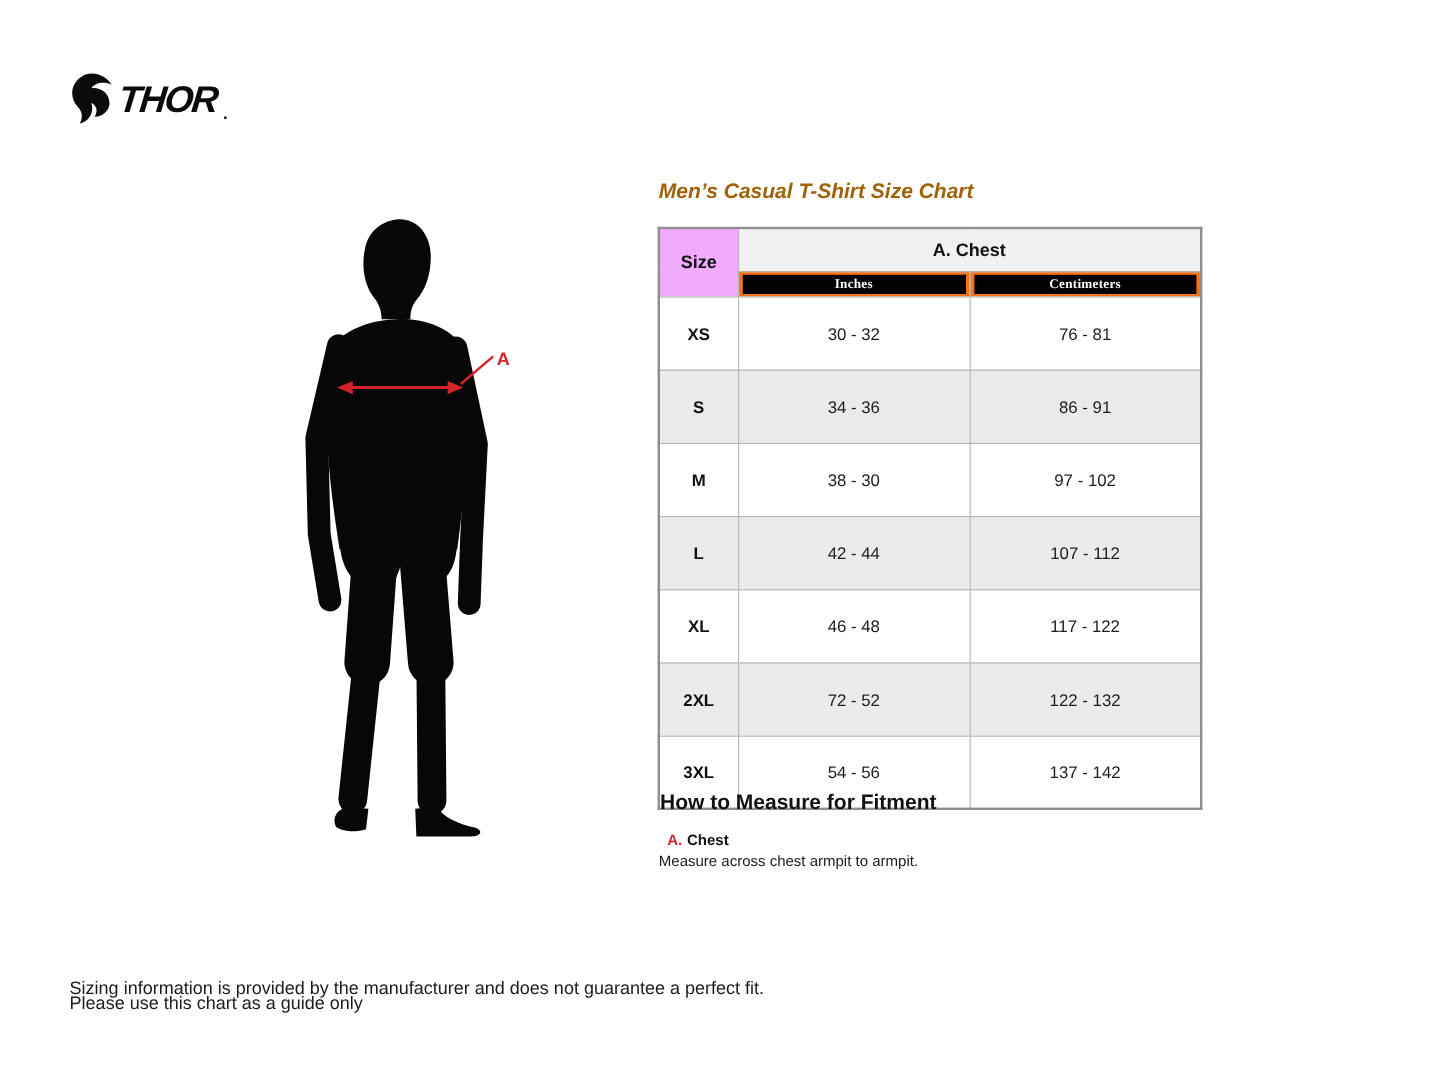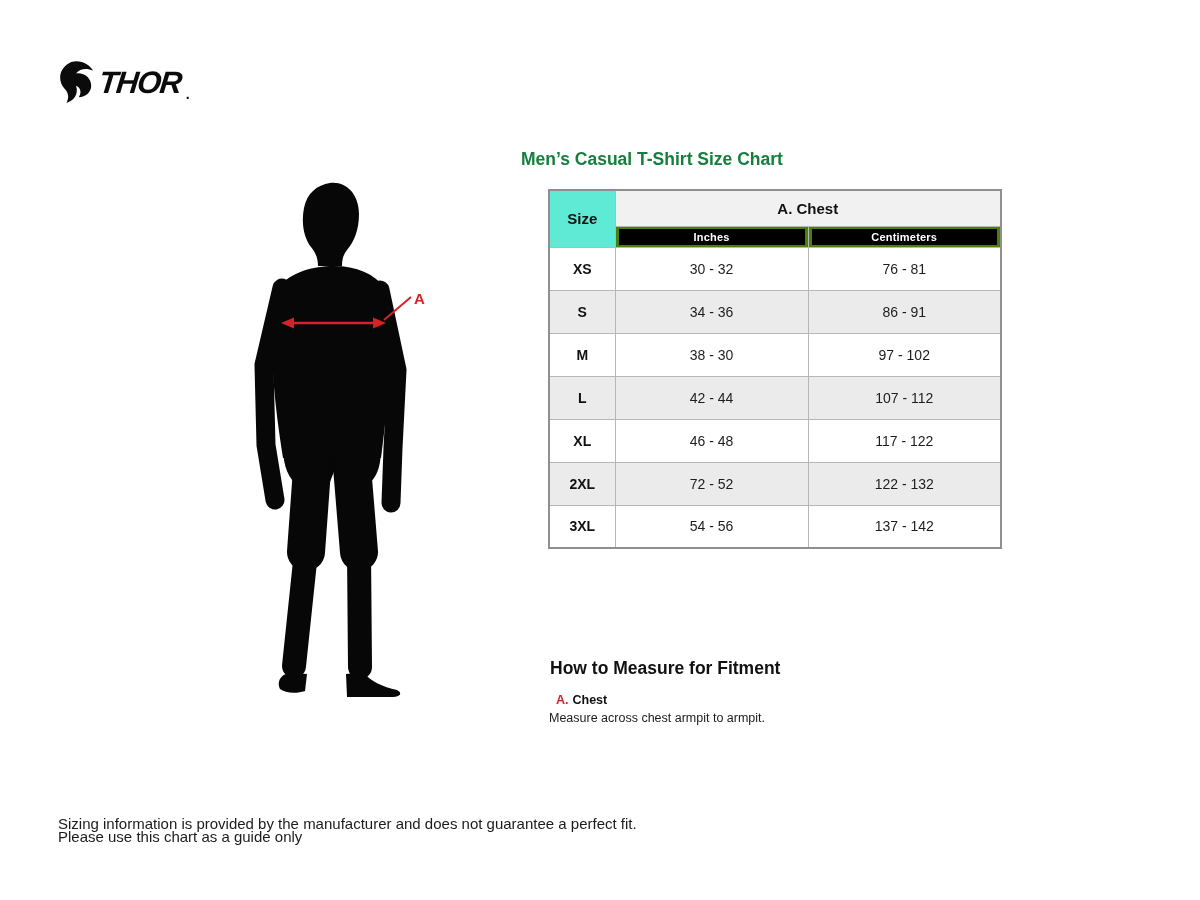--- a/index.html
+++ b/index.html
@@ -10,35 +10,35 @@
   
   .logo { position:absolute; left:57px; top:60px; display:flex; align-items:center; gap:4px; }
   .logo-text { font-size:31px; font-weight:bold; font-style:italic; letter-spacing:-1.5px;
                color:#0b0b0b; transform:skewX(-6deg); line-height:1; }
   .logo-mark { font-size:14px; font-weight:bold; color:#0b0b0b; align-self:flex-end; margin-left:1px; margin-bottom:2px; }
 
   
   .figure { position:absolute; left:230px; top:170px; width:230px; height:550px; }
 
   
-  .chart-title { position:absolute; left:521px; top:149px; font-size:17.5px; font-weight:bold; color:#15803d; }
+  .chart-title { position:absolute; left:549px; top:149px; font-size:17.5px; font-weight:bold; color:#a16207;font-style:italic; }
 
   .table-wrap { position:absolute; left:548px; top:189px; }
   table.size-table { border-collapse:collapse; width:452px; table-layout:fixed;
                      border:2px solid #8f8f8f; background:#fff; }
   .size-table col.c-size { width:66px; }
   .size-table col.c-in   { width:193px; }
   .size-table col.c-cm   { width:193px; }
   .size-table th, .size-table td { border:1px solid #b7b7b7; text-align:center; vertical-align:middle; }
-  .size-th  { background:#5eead4; font-size:15px; font-weight:bold; }
+  .size-th  { background:#f0abfc; font-size:15px; font-weight:bold; }
   .group-th { background:#f1f1f1; font-size:15px; font-weight:bold; height:36px; }
-  .unit-row th { background:#4d7c0f; height:20px; padding:2px 3px; }
+  .unit-row th { background:#f97316; height:20px; padding:2px 3px;font-family:Liberation Serif, serif; }
   .unit-bar { display:block; background:#000000; color:#ffffff; font-size:11px; font-weight:bold;
               line-height:16px; letter-spacing:0.2px; }
-  .size-table tbody tr { height:43px;border-radius:15px; }
+  .size-table tbody tr { height:61px;border-radius:15px; }
   .size-table tbody tr:nth-child(even) td { background:#ebebeb; }
   .size-table td { font-size:14px; color:#1d1d1d; }
   .size-table td.size-cell { font-weight:bold; color:#111; }
 
   .measure-title { position:absolute; left:550px; top:658px; font-size:17.5px; font-weight:bold; color:#111; }
   .measure-item-head { position:absolute; left:556px; top:693px; font-size:12.5px; font-weight:bold; color:#111; }
   .measure-key { color:#d3222a; margin-right:4px; }
   .measure-desc { position:absolute; left:549px; top:711px; font-size:12.5px; color:#1c1c1c; }
 
   .disclaimer { position:absolute; left:58px; top:818px; font-size:15px; line-height:12.5px; color:#1c1c1c; }

